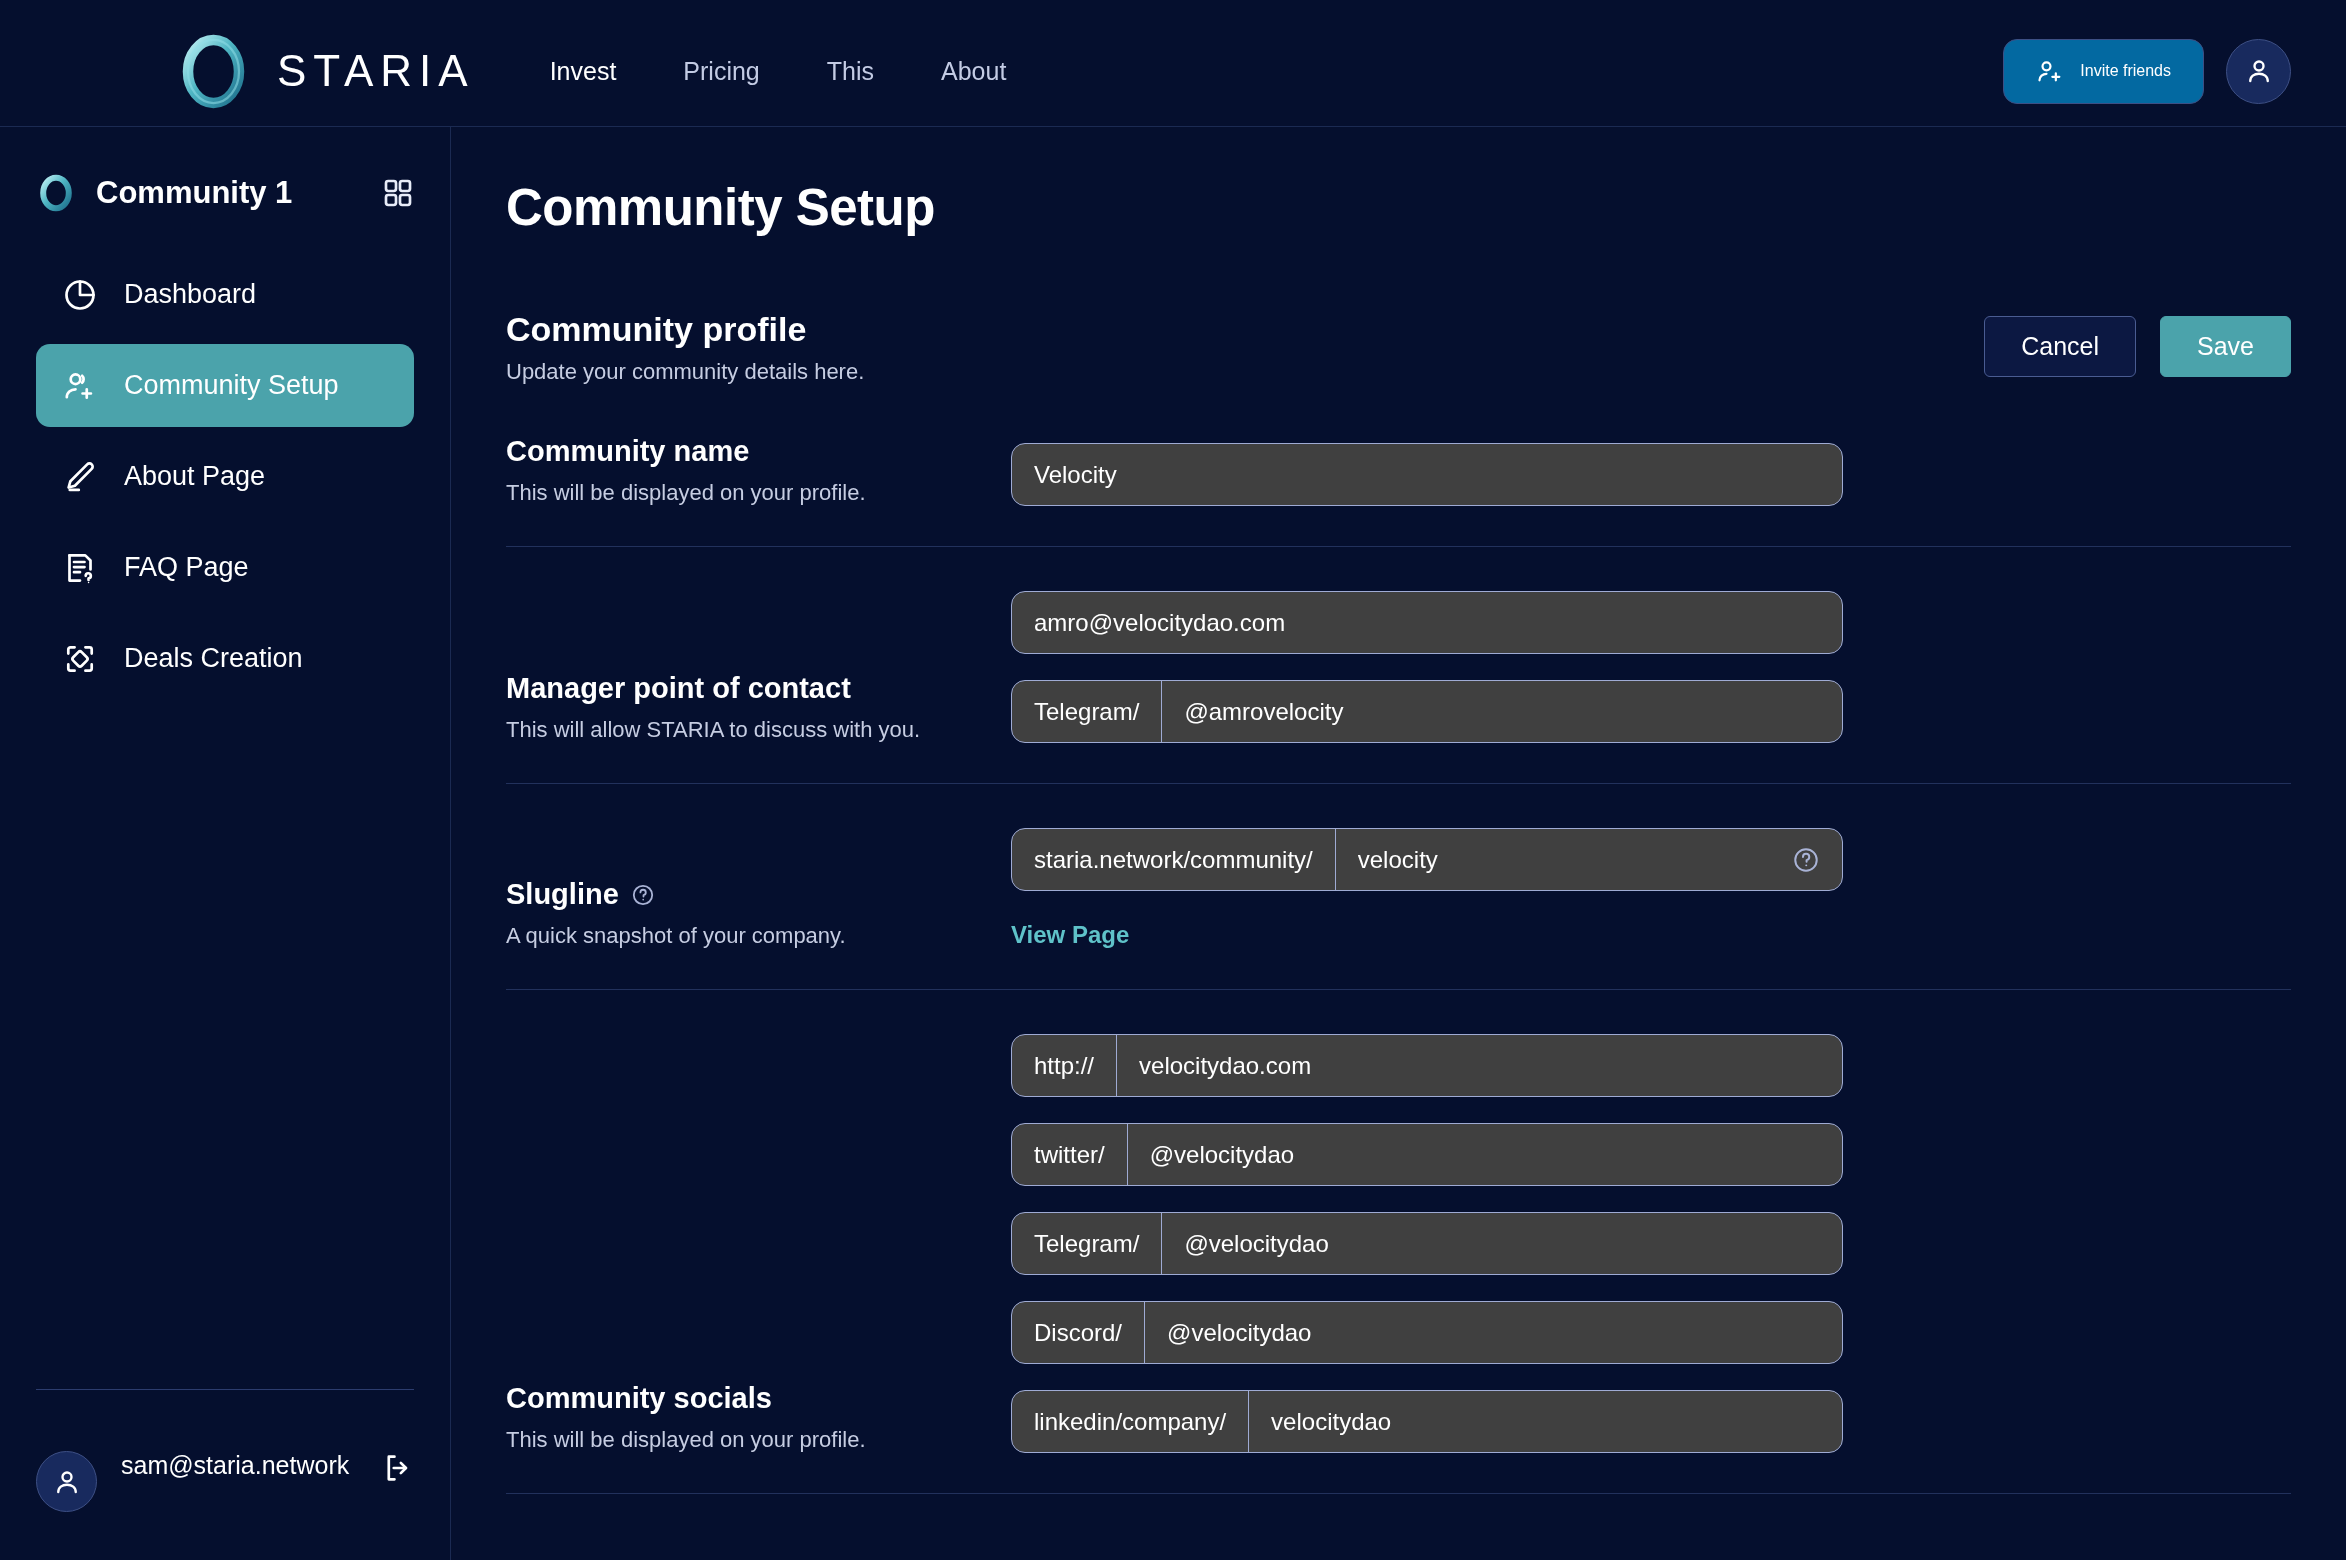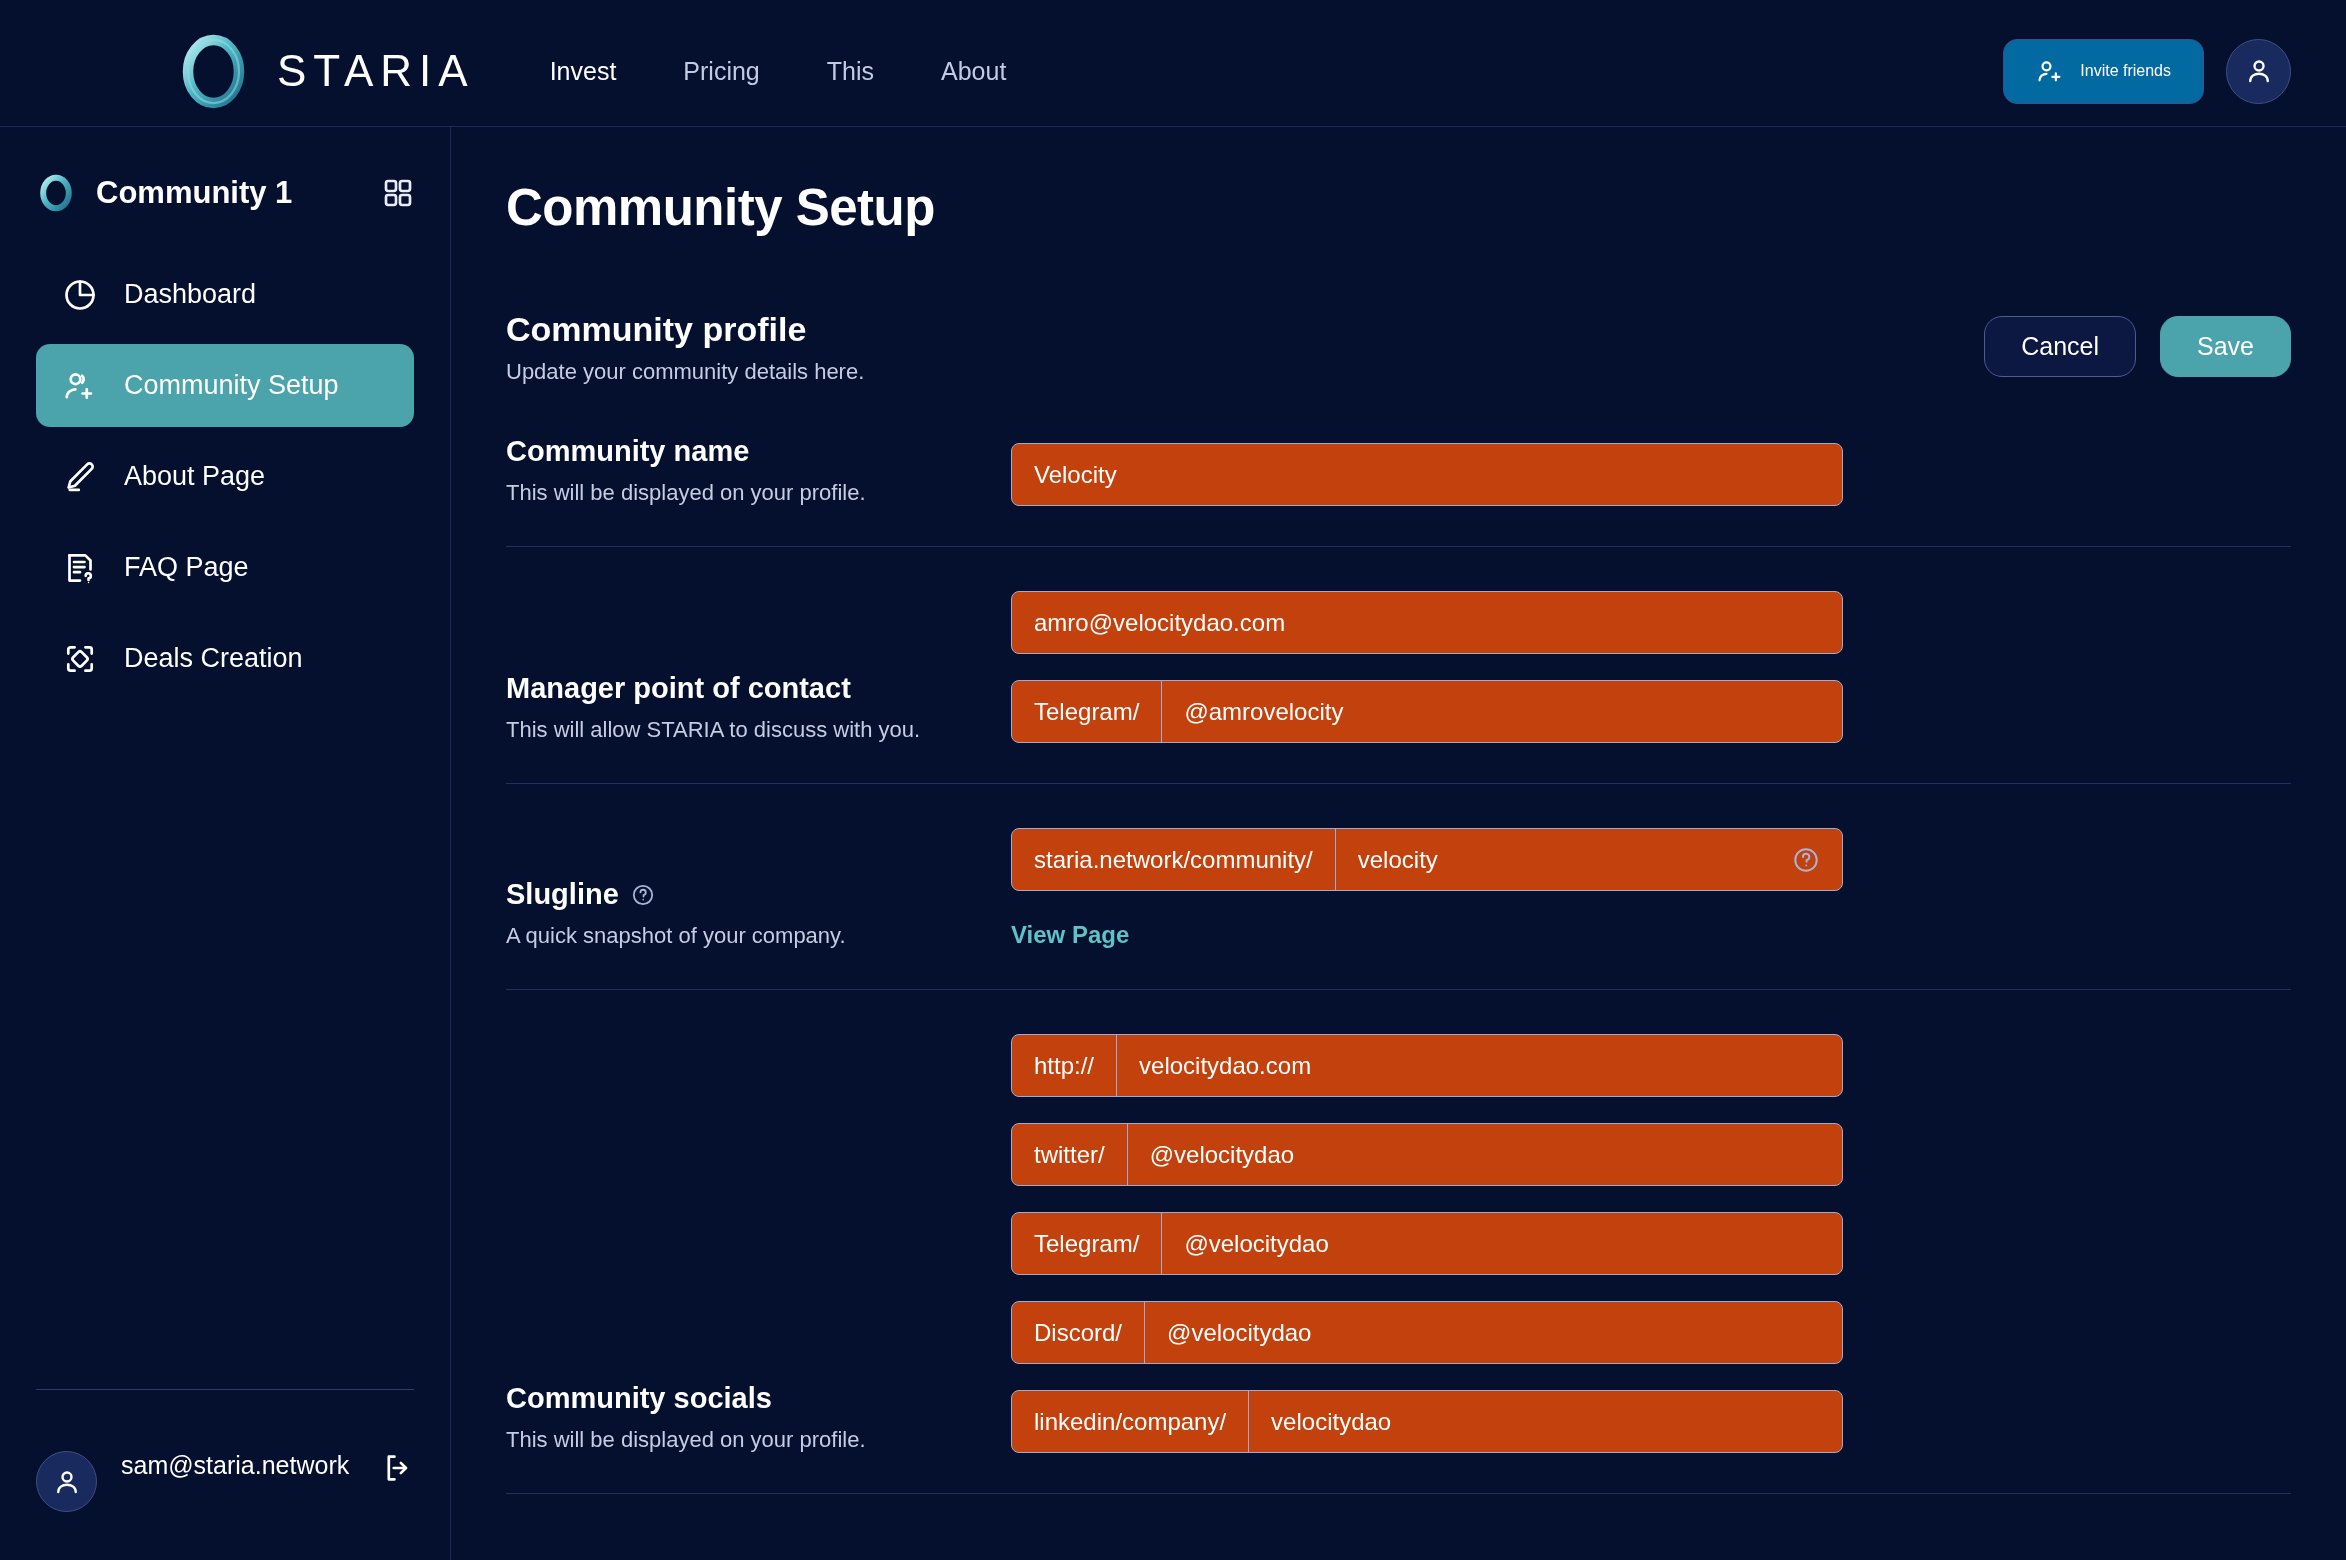--- a/index.html
+++ b/index.html
@@ -137,21 +137,21 @@
 
   .section-head {
     display: flex;
     align-items: flex-start;
     margin-top: 73px;
   }
   .section-title { font-size: 34px; font-weight: 700; }
   .section-sub { font-size: 22px; color: #c6cde2; margin-top: 10px; }
   .section-actions { margin-left: auto; display: flex; gap: 24px; align-items: center; padding-top: 6px; }
   .btn {
-    border-radius: 18px;
+    border-radius: 6px;
     height: 61px;
     padding: 0 36px;
     font-size: 25px;
     cursor: pointer;
     display: flex; align-items: center; justify-content: center;
     font-family: "Liberation Sans", sans-serif;
   }
   .btn-cancel { background: #0c1842; border: 1px solid #4a5c92; color: #ffffff; }
   .btn-save { background: #4ba3ab; border: 1px solid #4ba3ab; color: #ffffff; }
 
@@ -164,23 +164,23 @@
   }
   .field-label-col { width: 505px; flex: none; padding-top: 6px; }
   .field-label { font-size: 29px; font-weight: 700; display: flex; align-items: center; gap: 12px; }
   .field-desc { font-size: 22px; color: #c6cde2; margin-top: 12px; }
   .field-input-col { flex: 1; max-width: 832px; display: flex; flex-direction: column; gap: 26px; }
 
   .input-wrap {
     display: flex;
     align-items: stretch;
     height: 63px;
-    background: #c2410c;
+    background: #404040;
     border: 1px solid #9fabd4;
-    border-radius: 8px;
+    border-radius: 14px;
     overflow: hidden;
   }
   .input-prefix {
     display: flex; align-items: center;
     padding: 12px 22px;
     font-size: 24px;
     color: #ffffff;
     border-right: 1px solid #9fabd4;
     white-space: nowrap;
   }

